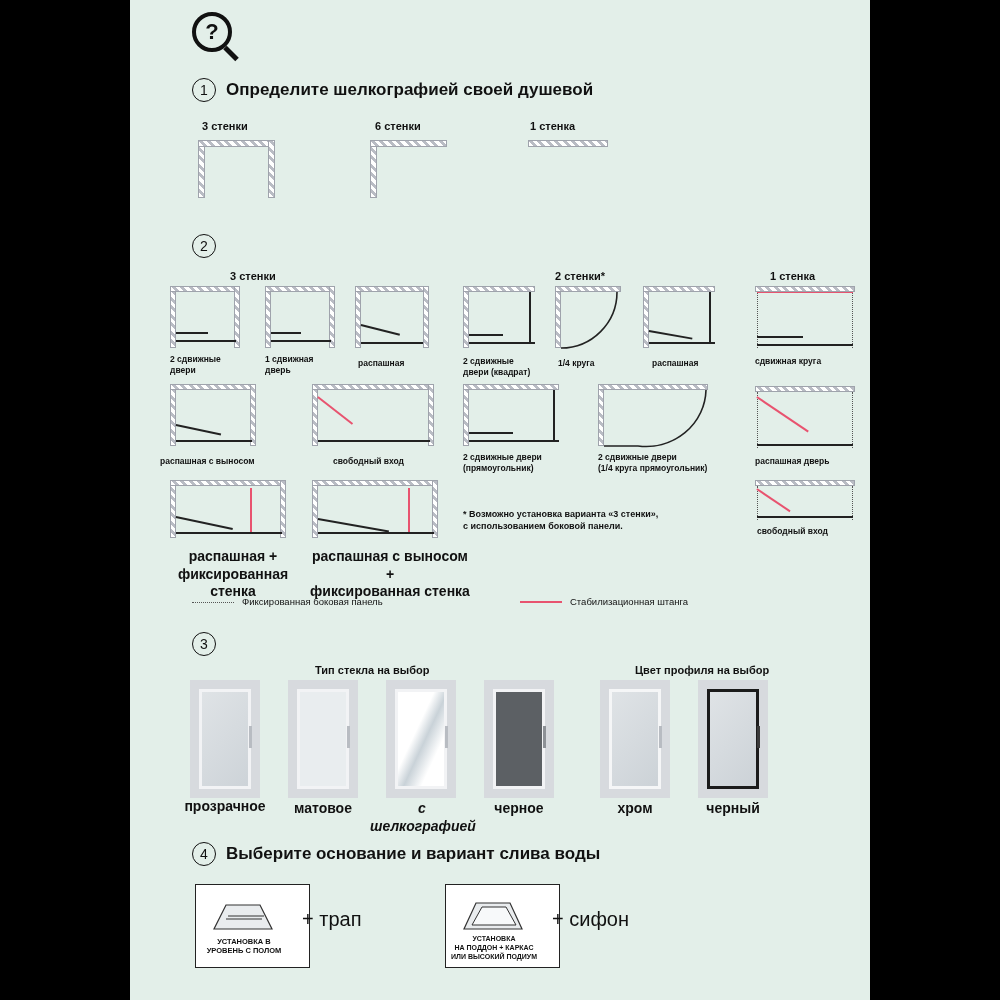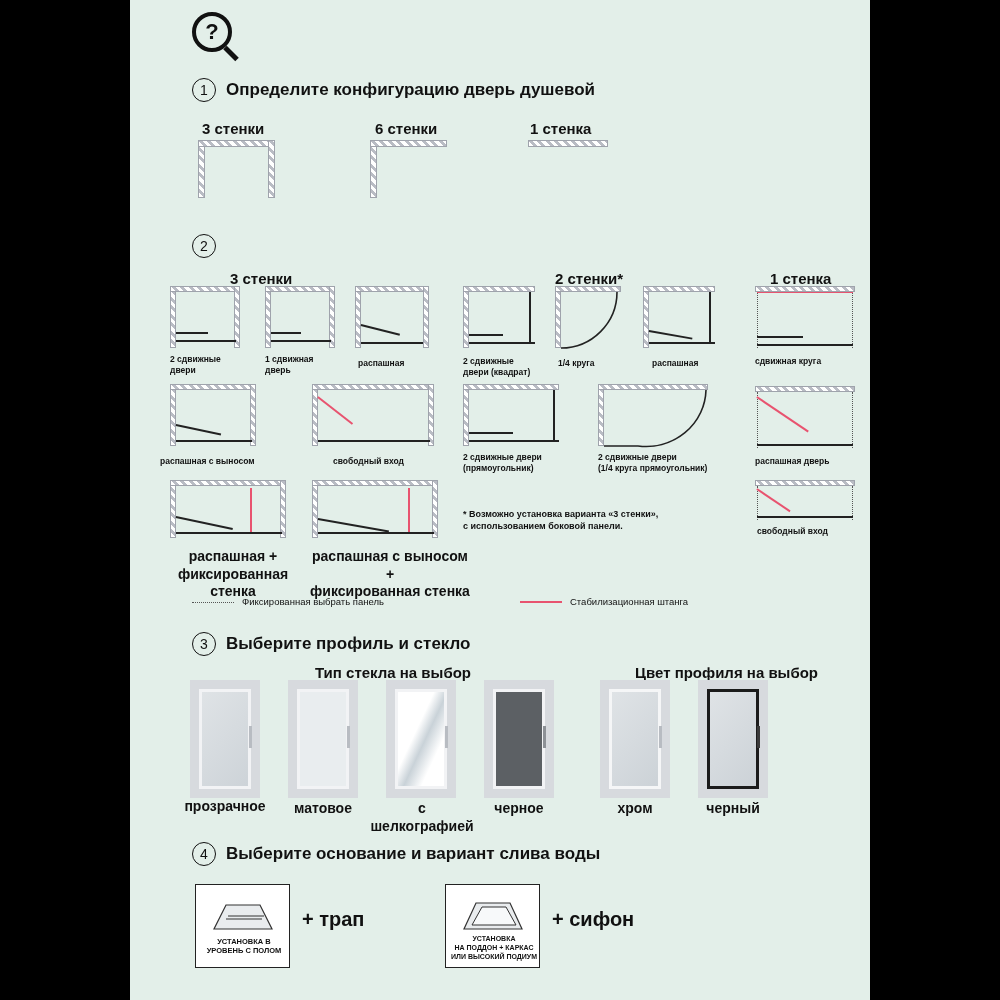--- a/index.html
+++ b/index.html
@@ -13,21 +13,21 @@
   .magnifier .circle{position:absolute;left:0;top:0;width:40px;height:40px;border:4px solid #111;border-radius:50%;box-sizing:border-box;}
   .magnifier .q{position:absolute;left:0;top:0;width:40px;height:40px;display:flex;align-items:center;justify-content:center;font-size:22px;font-weight:bold;color:#111;}
   .magnifier .handle{position:absolute;left:33px;top:33px;width:17px;height:5px;background:#111;transform:rotate(45deg);transform-origin:left center;}
   .title{font-size:25px;font-weight:bold;color:#111;letter-spacing:-0.3px;white-space:nowrap;}
 
   
   .step{position:absolute;display:flex;align-items:center;gap:10px;}
   .step .num{width:24px;height:24px;border:1.6px solid #111;border-radius:50%;display:flex;align-items:center;justify-content:center;font-size:14px;color:#111;box-sizing:border-box;}
   .step .txt{font-size:17px;font-weight:bold;color:#111;white-space:nowrap;}
 
-  .grouplbl{position:absolute;font-size:15px;font-weight:bold;color:#111;white-space:nowrap;text-align:right;}
+  .grouplbl{position:absolute;font-size:11px;font-weight:bold;color:#111;white-space:nowrap;text-align:right;}
   .cap{position:absolute;font-size:8.5px;font-weight:bold;color:#111;line-height:1.25;white-space:pre-line;}
   .capc{position:absolute;font-size:14px;font-weight:bold;color:#111;line-height:1.25;text-align:center;white-space:pre-line;}
 
   
   .wall{position:absolute;background:
       repeating-linear-gradient(45deg,#ffffff 0 3px,#b9bcc4 3px 6px);
       border:1px solid #9fa3ac;box-sizing:border-box;}
   .line{position:absolute;background:#222;}
   .redline{position:absolute;background:#e8536f;}
   .dash-v{position:absolute;border-left:1.5px dotted #555;}
@@ -36,41 +36,41 @@
   .legend{position:absolute;font-size:9.5px;color:#111;}
   .legend .sw-dot{display:inline-block;width:42px;border-top:1.5px dotted #555;vertical-align:middle;margin-right:8px;}
   .legend .sw-red{display:inline-block;width:42px;border-top:2px solid #e8536f;vertical-align:middle;margin-right:8px;}
 
   
   .tile{position:absolute;width:70px;height:118px;background:#d7dade;}
   .tileglass{position:absolute;left:9px;top:9px;width:52px;height:100px;border:3px solid #f2f3f5;box-sizing:border-box;}
   .tl-handle{position:absolute;width:3px;height:22px;background:#b8bcc2;right:8px;top:46px;}
 
   
-  .box4{position:absolute;width:95px;height:84px;background:#fff;border:1.5px solid #222;box-sizing:border-box;}
-  .plus{position:absolute;font-size:20px;font-weight:bold;color:#111;text-align:center;}
+  .box4{position:absolute;width:115px;height:84px;background:#fff;border:1.5px solid #222;box-sizing:border-box;}
+  .plus{position:absolute;font-size:20px;font-weight:normal;color:#111;text-align:center;}
   .note{position:absolute;font-size:9px;font-weight:bold;color:#111;line-height:1.35;white-space:pre-line;}
 </style>
 </head>
 <body>
 
 <div class="poster">
 <div class="wrap">
 
   <div class="header">
     <div class="magnifier">
       <div class="circle"></div>
       <div class="q">?</div>
       <div class="handle"></div>
     </div>
   </div>
 
   <div class="step" style="left:62px;top:78px;">
     <div class="num">1</div>
-    <div class="txt">Определите конфигурацию дверь душевой</div>
+    <div class="txt">Определите шелкографией своей душевой</div>
   </div>
 
   <div class="grouplbl" style="left:72px;top:120px;">3 стенки</div>
   <div class="grouplbl" style="left:245px;top:120px;">6 стенки</div>
   <div class="grouplbl" style="left:400px;top:120px;">1 стенка</div>
 
   <div>
     <div class="wall" style="left:68px;top:140px;width:7px;height:58px;"></div>
     <div class="wall" style="left:68px;top:140px;width:77px;height:7px;"></div>
     <div class="wall" style="left:138px;top:140px;width:7px;height:58px;"></div>
@@ -235,29 +235,28 @@
   <div>
     <div class="wall" style="left:625px;top:480px;width:100px;height:6px;"></div>
     <div class="dash-v" style="left:627px;top:486px;height:34px;"></div>
     <div class="dash-v" style="left:722px;top:486px;height:34px;"></div>
     <div class="line" style="left:627px;top:516px;width:96px;height:1.5px;"></div>
     <div class="redline" style="left:627px;top:488px;width:40px;height:1.5px;transform:rotate(34deg);transform-origin:left center;"></div>
   </div>
   <div class="cap" style="left:627px;top:526px;">свободный вход</div>
 
   <div class="legend" style="left:62px;top:596px;">
-    <span class="sw-dot"></span><span>Фиксированная выбрать панель</span>
+    <span class="sw-dot"></span><span>Фиксированная боковая панель</span>
   </div>
   <div class="legend" style="left:390px;top:596px;">
     <span class="sw-red"></span><span>Стабилизационная штанга</span>
   </div>
 
   <div class="step" style="left:62px;top:632px;">
     <div class="num">3</div>
-    <div class="txt">Выберите профиль и стекло</div>
   </div>
 
   <div class="grouplbl" style="left:185px;top:664px;">Тип стекла на выбор</div>
   <div class="grouplbl" style="left:505px;top:664px;">Цвет профиля на выбор</div>
 
   <div class="tile" style="left:60px;top:680px;">
     <div class="tileglass" style="background:linear-gradient(130deg,#dfe3e6,#cdd3d8);"></div>
     <div class="tl-handle"></div>
   </div>
   <div class="capc" style="left:50px;top:766px;width:90px;margin-top:32px;">прозрачное</div>
@@ -265,21 +264,21 @@
   <div class="tile" style="left:158px;top:680px;">
     <div class="tileglass" style="background:#e9edef;"></div>
     <div class="tl-handle"></div>
   </div>
   <div class="capc" style="left:148px;top:800px;width:90px;">матовое</div>
 
   <div class="tile" style="left:256px;top:680px;">
     <div class="tileglass" style="background:linear-gradient(115deg,#ffffff 0%,#ffffff 40%,#c9d2d8 55%,#ffffff 75%);"></div>
     <div class="tl-handle"></div>
   </div>
-  <div class="capc" style="left:240px;top:800px;width:104px;">с шелкографией</div>
+  <div class="capc" style="left:240px;top:800px;width:104px;font-style:italic;">с шелкографией</div>
 
   <div class="tile" style="left:354px;top:680px;">
     <div class="tileglass" style="background:#5c6064;"></div>
     <div class="tl-handle" style="background:#8d9196;"></div>
   </div>
   <div class="capc" style="left:344px;top:800px;width:90px;">черное</div>
 
   <div class="tile" style="left:470px;top:680px;">
     <div class="tileglass" style="background:linear-gradient(130deg,#dfe3e6,#ccd2d7);border-color:#f5f6f7;"></div>
     <div class="tl-handle"></div>

